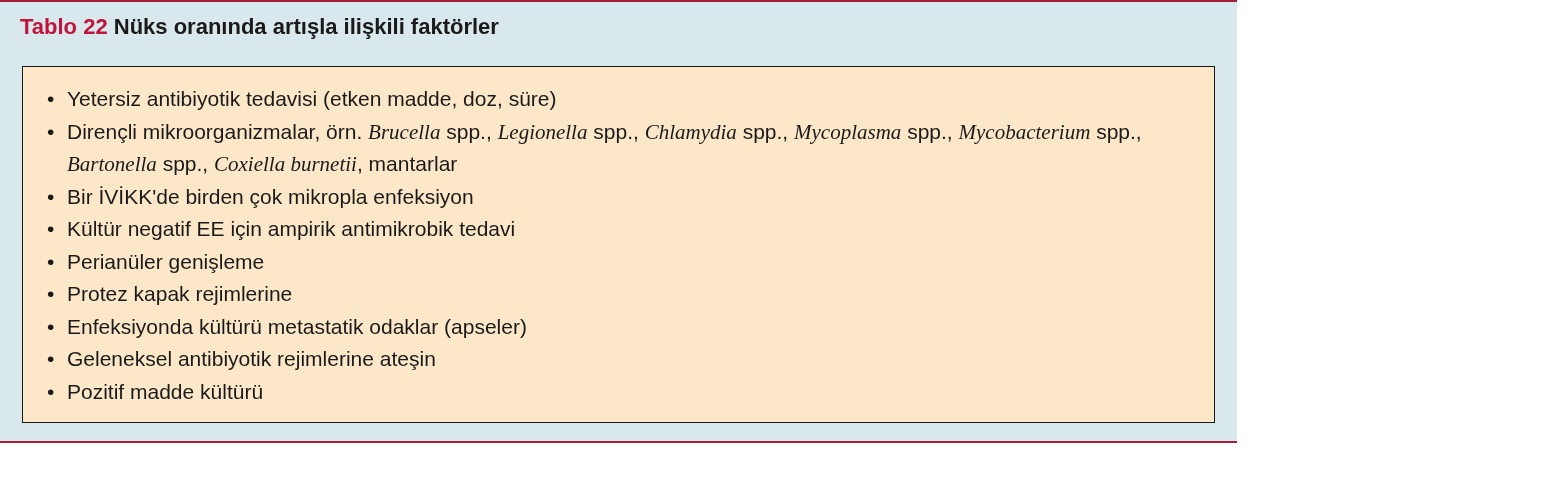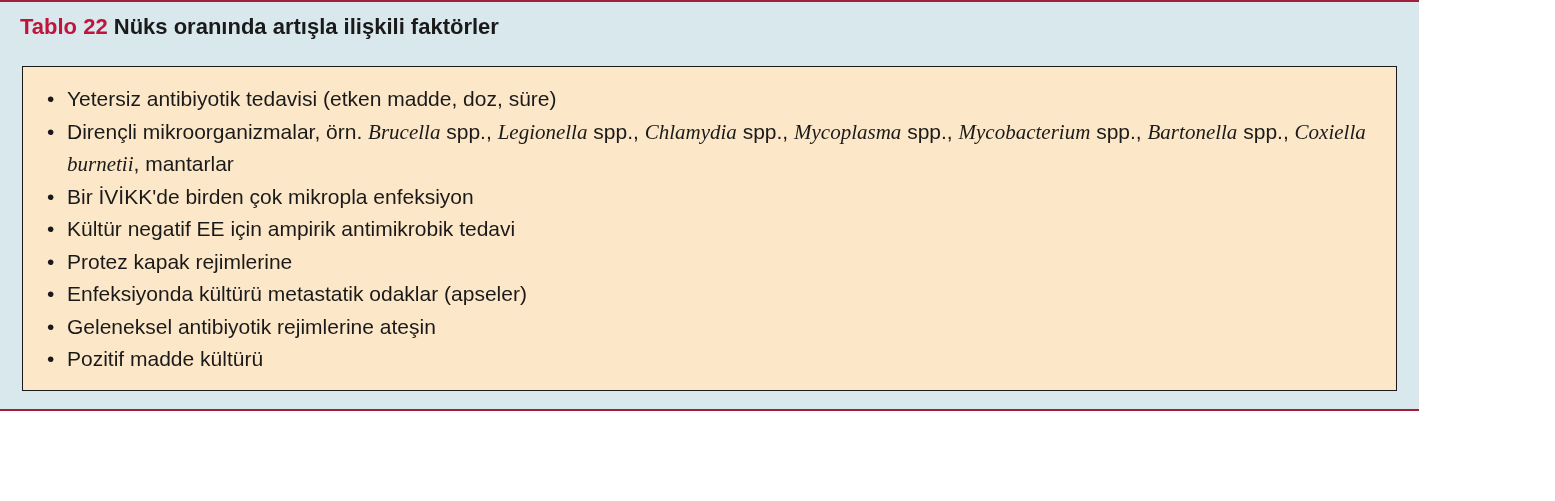--- a/index.html
+++ b/index.html
@@ -2,21 +2,21 @@
 <html><head>
 <meta charset="utf-8">
 <style>
   body {
     margin: 0;
     padding: 0;
     font-family: Arial, Helvetica, sans-serif;
     background: #fff;
   }
   .table-container {
-    width: 1419px;
+    width: 1237px;
     box-sizing: border-box;
     border-top: 2px solid #a31e3a;
     border-bottom: 2px solid #a31e3a;
     background: #d9e8ec;
   }
   .table-header {
     padding: 12px 20px;
     font-size: 22px;
     font-weight: bold;
     color: #1a1a1a;
@@ -58,19 +58,20 @@
   <div class="table-header">
     <span class="tablo-label">Tablo 22</span>
     <span> </span><span>Nüks oranında artışla ilişkili faktörler</span>
   </div>
   <div class="table-body-wrap">
     <div class="table-body" id="items-container">
     <div class="bullet-item"><span>Yetersiz antibiyotik tedavisi (etken madde, doz, süre)</span></div>
         <div class="bullet-item"><span>Dirençli mikroorganizmalar, örn. </span><span class="italic">Brucella</span><span> spp., </span><span class="italic">Legionella</span><span> spp., </span><span class="italic">Chlamydia</span><span> spp., </span><span class="italic">Mycoplasma</span><span> spp., </span><span class="italic">Mycobacterium</span><span> spp., </span><span class="italic">Bartonella</span><span> spp., </span><span class="italic">Coxiella burnetii</span><span>, mantarlar</span></div>
         <div class="bullet-item"><span>Bir İVİKK'de birden çok mikropla enfeksiyon</span></div>
         <div class="bullet-item"><span>Kültür negatif EE için ampirik antimikrobik tedavi</span></div>
+        <div class="bullet-item"><span>Perianüler genişleme</span></div>
         <div class="bullet-item"><span>Protez kapak rejimlerine</span></div>
         <div class="bullet-item"><span>Enfeksiyonda kültürü metastatik odaklar (apseler)</span></div>
         <div class="bullet-item"><span>Geleneksel antibiyotik rejimlerine ateşin</span></div>
         <div class="bullet-item"><span>Pozitif madde kültürü</span></div>
       </div>
   </div>
 </div>
 
 </body></html>

